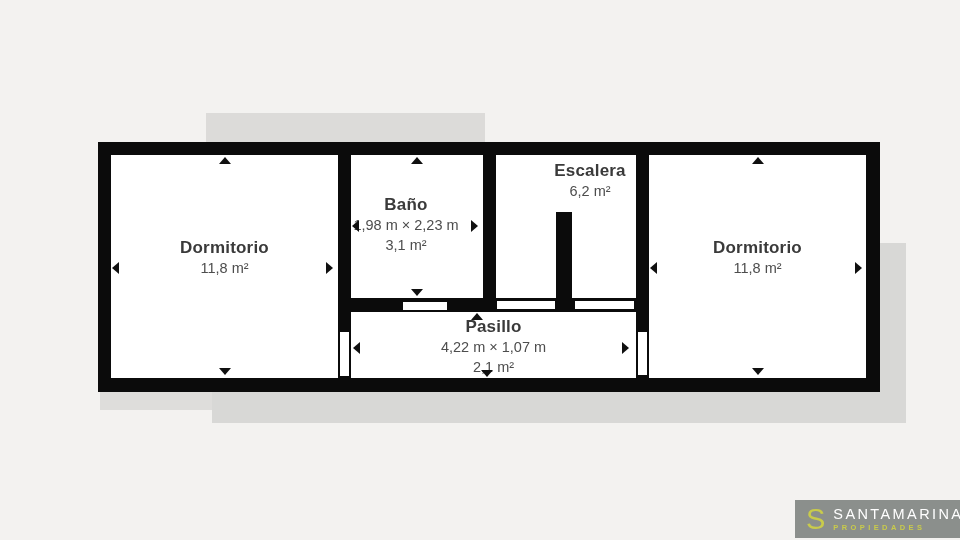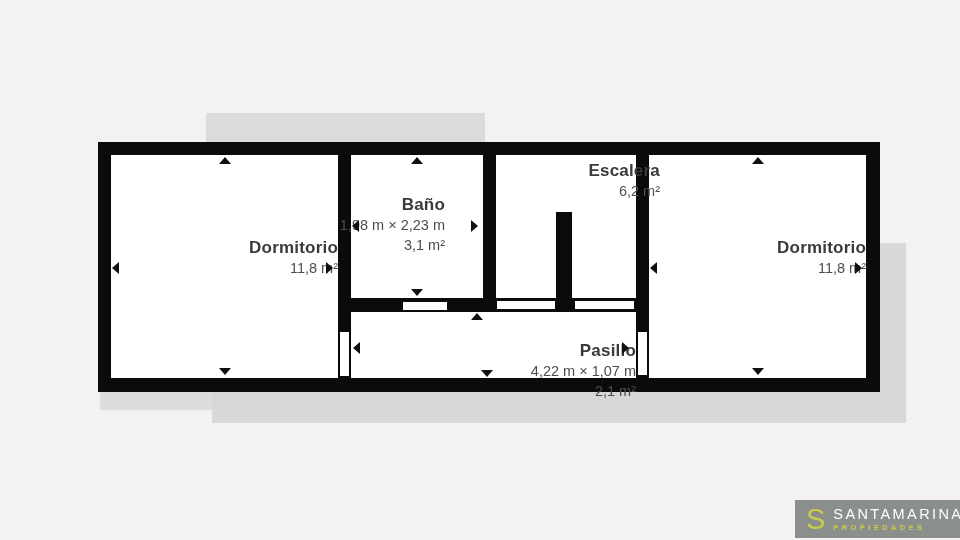--- a/index.html
+++ b/index.html
@@ -3,21 +3,21 @@
 <meta charset="utf-8">
 <style>
   html,body{margin:0;padding:0;}
   body{font-family:"Liberation Sans", sans-serif;}
   .stage{position:relative;width:960px;height:540px;background:#f3f2f0;overflow:hidden;}
   .shadow{position:absolute;}
   .plan-outer{position:absolute;background:#0b0b0b;}
   .floor{position:absolute;background:#ffffff;}
   .wall{position:absolute;background:#0b0b0b;}
   .gap{position:absolute;background:#ffffff;}
-  .room-label{position:absolute;text-align:right;}
+  .room-label{position:absolute;text-align:center;}
   .room-name{font-size:17px;font-weight:700;color:#3a3a3a;line-height:21px;letter-spacing:.2px;}
   .room-dim{font-size:14.5px;color:#4d4d4d;line-height:20px;}
   .room-area{font-size:14.5px;color:#4d4d4d;line-height:20px;}
   .tri{position:absolute;width:0;height:0;}
   .tri-up{border-left:6px solid transparent;border-right:6px solid transparent;border-bottom:7px solid #101010;}
   .tri-down{border-left:6px solid transparent;border-right:6px solid transparent;border-top:7px solid #101010;}
   .tri-left{border-top:6px solid transparent;border-bottom:6px solid transparent;border-right:7px solid #101010;}
   .tri-right{border-top:6px solid transparent;border-bottom:6px solid transparent;border-left:7px solid #101010;}
   .logo{position:absolute;left:795px;top:500px;width:165px;height:38px;display:flex;align-items:center;padding-left:11px;box-sizing:border-box;}
   .logo-s{font-size:29px;line-height:28px;font-weight:400;}
@@ -48,37 +48,37 @@
   <div class="gap" style="left:638px;top:332px;width:9px;height:43px;"></div>
   <div class="gap" style="left:403px;top:302px;width:44px;height:8px;"></div>
   <div class="gap" style="left:497px;top:301px;width:58px;height:8px;"></div>
   <div class="gap" style="left:575px;top:301px;width:59px;height:8px;"></div>
 
   <div class="room-label" style="left:111px;top:237px;width:227px;">
     <div class="room-name">Dormitorio</div>
     <div class="room-area">11,8 m²</div>
   </div>
 
-  <div class="room-label" style="left:333px;top:194px;width:112px;">
+  <div class="room-label" style="left:350px;top:194px;width:112px;">
     <div class="room-name">Baño</div>
     <div class="room-dim">1,98 m × 2,23 m</div>
     <div class="room-area">3,1 m²</div>
   </div>
 
   <div class="room-label" style="left:520px;top:160px;width:140px;">
     <div class="room-name">Escalera</div>
     <div class="room-area">6,2 m²</div>
   </div>
 
   <div class="room-label" style="left:649px;top:237px;width:217px;">
     <div class="room-name">Dormitorio</div>
     <div class="room-area">11,8 m²</div>
   </div>
 
-  <div class="room-label" style="left:351px;top:316px;width:285px;margin-top:24px;">
+  <div class="room-label" style="left:351px;top:316px;width:285px;">
     <div class="room-name">Pasillo</div>
     <div class="room-dim">4,22 m × 1,07 m</div>
     <div class="room-area">2,1 m²</div>
   </div>
 
   <div class="tri tri-up" style="left:219px;top:157px;"></div>
   <div class="tri tri-down" style="left:219px;top:368px;"></div>
   <div class="tri tri-left" style="left:112px;top:262px;"></div>
   <div class="tri tri-right" style="left:326px;top:262px;"></div>
 

